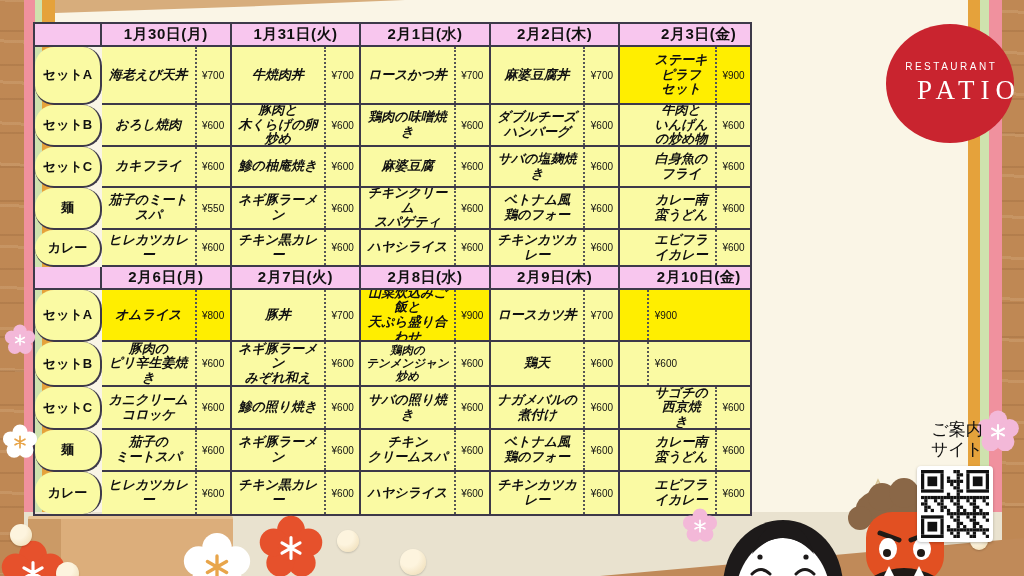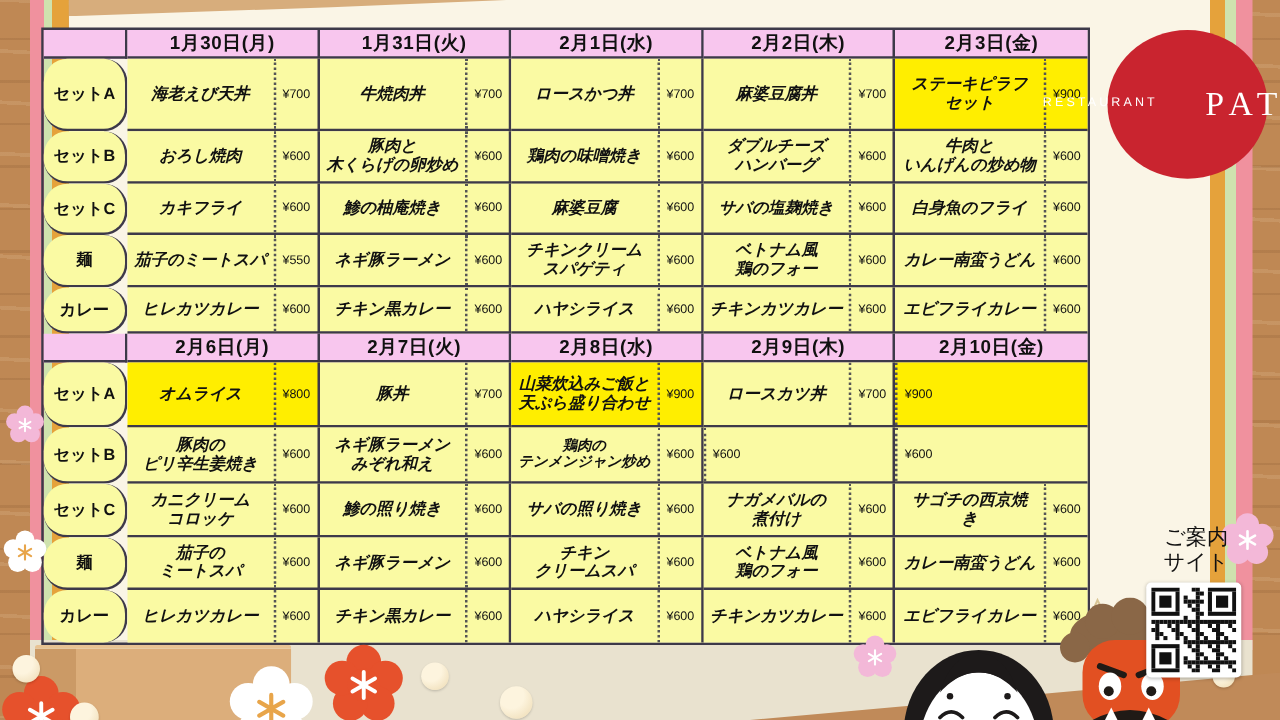--- a/index.html
+++ b/index.html
@@ -17,41 +17,41 @@
     background:linear-gradient(90deg,#f0919e 0 11px,#cfe2ae 11px 18px,#e5a23b 18px 31px);}
   .stripe-right{position:absolute;left:968px;top:0;width:34px;height:520px;
     background:linear-gradient(90deg,#e5a23b 0 12px,#cfe2ae 12px 21px,#f0919e 21px 34px);}
   .bottom-band{position:absolute;left:24px;top:512px;width:978px;height:64px;background:#e9e2cf;}
   .top-wedge{position:absolute;left:55px;top:0;width:350px;height:13px;background:#d7ad7c;
     clip-path:polygon(0 0,100% 0,60% 45%,0 100%);}
   .wood-corner{position:absolute;left:600px;top:538px;width:424px;height:38px;background:#c08a59;
     clip-path:polygon(100% 0,100% 100%,0 100%);}
 
   
-  .menu-table{position:absolute;left:33px;top:22px;width:839px;z-index:3;
+  .menu-table{position:absolute;left:33px;top:22px;width:719px;z-index:3;
     display:grid;grid-template-columns:67px repeat(5,1fr);
     grid-template-rows:23px 58px 42px 41px 42px 37px 23px 52px 45px 43px 42px 42px;
     border:2px solid #3d3949;}
   .cell{border-right:2px solid #3d3949;border-bottom:2px solid #3d3949;
     display:flex;align-items:center;justify-content:center;overflow:hidden;}
-  .cell.last-col{border-right:none;}
+  .cell.last-col{border-right:none;padding-left:27px;}
   .cell.last-row{border-bottom:none;}
   .header-cell{background:#f8c6ee;font-weight:bold;font-size:15px;letter-spacing:.5px;}
   .label-cell{background:#fafaa3;font-weight:bold;font-size:13px;border-radius:19px;}
   .dish-cell{background:#fafaa3;align-items:stretch;justify-content:stretch;}
   .dish-cell.hl{background:#ffee00;}
   .dish-name{flex:1;display:flex;align-items:center;justify-content:center;text-align:center;
     font-weight:bold;font-size:13px;line-height:1.12;white-space:pre-line;padding:1px 2px;font-style:italic;}
   .dish-cell.sm .dish-name{font-size:11.5px;}
   .dish-price{width:35px;border-left:2px dotted #555;display:flex;align-items:center;
     justify-content:center;font-size:10px;}
 
   
   .logo{position:absolute;left:886px;top:24px;width:128px;height:119px;border-radius:50%;
-    background:#c9242f;z-index:4;display:flex;flex-direction:row;align-items:center;
+    background:#c9242f;z-index:4;display:flex;flex-direction:column;align-items:center;
     justify-content:center;color:#fff;text-align:center;}
   .logo-top{font-size:10px;letter-spacing:2.5px;padding-left:2.5px;margin-bottom:3px;}
   .logo-name{font-family:"Liberation Serif","DejaVu Serif",serif;font-size:27px;
     letter-spacing:6px;padding-left:6px;margin-left:32px;}
 
   
   .info-label{position:absolute;left:916px;top:420px;width:82px;z-index:5;text-align:center;
     font-weight:normal;font-size:17px;line-height:1.2;color:#111;}
   .qr{position:absolute;left:917px;top:466px;width:76px;height:76px;background:#fff;
     border-radius:4px;padding:4px;z-index:5;box-shadow:0 1px 3px rgba(0,0,0,.25);}
@@ -251,20 +251,21 @@
         <div class="dish-name">ネギ豚ラーメン
 みぞれ和え</div>
         <div class="dish-price">¥600</div>
       </div>
       <div class="cell dish-cell sm">
         <div class="dish-name">鶏肉の
 テンメンジャン炒め</div>
         <div class="dish-price">¥600</div>
       </div>
       <div class="cell dish-cell">
+        <div class="dish-name">鶏天</div>
         <div class="dish-price">¥600</div>
       </div>
       <div class="cell dish-cell last-col">
         <div class="dish-price">¥600</div>
       </div>
       <div class="cell label-cell">セットC</div>
       <div class="cell dish-cell">
         <div class="dish-name">カニクリーム
 コロッケ</div>
         <div class="dish-price">¥600</div>

